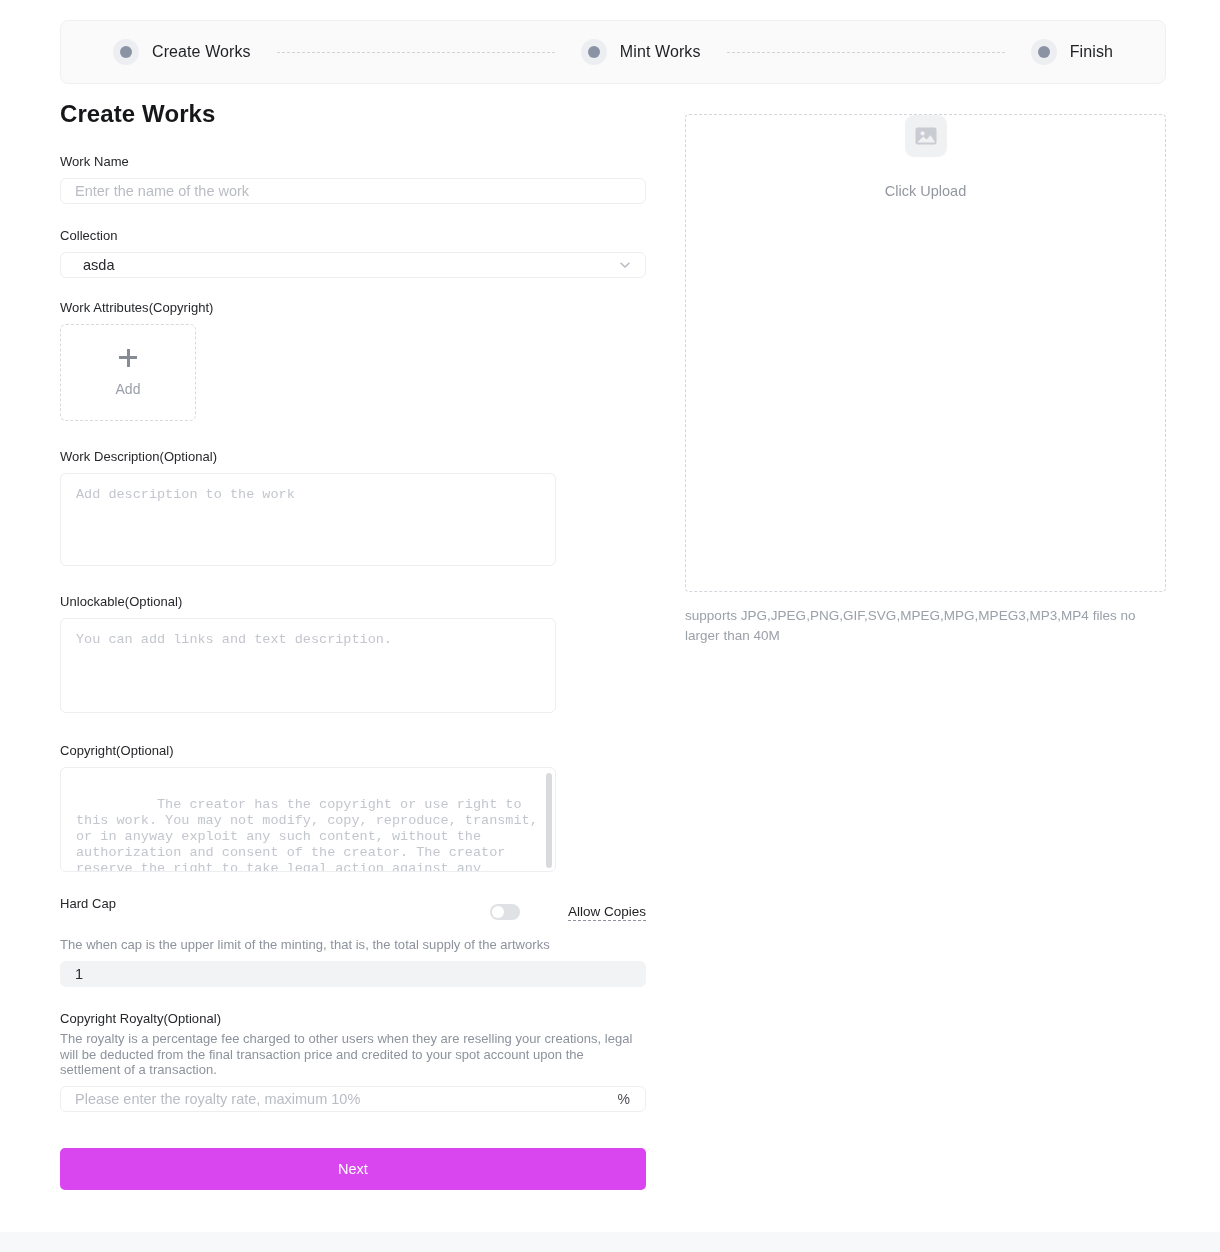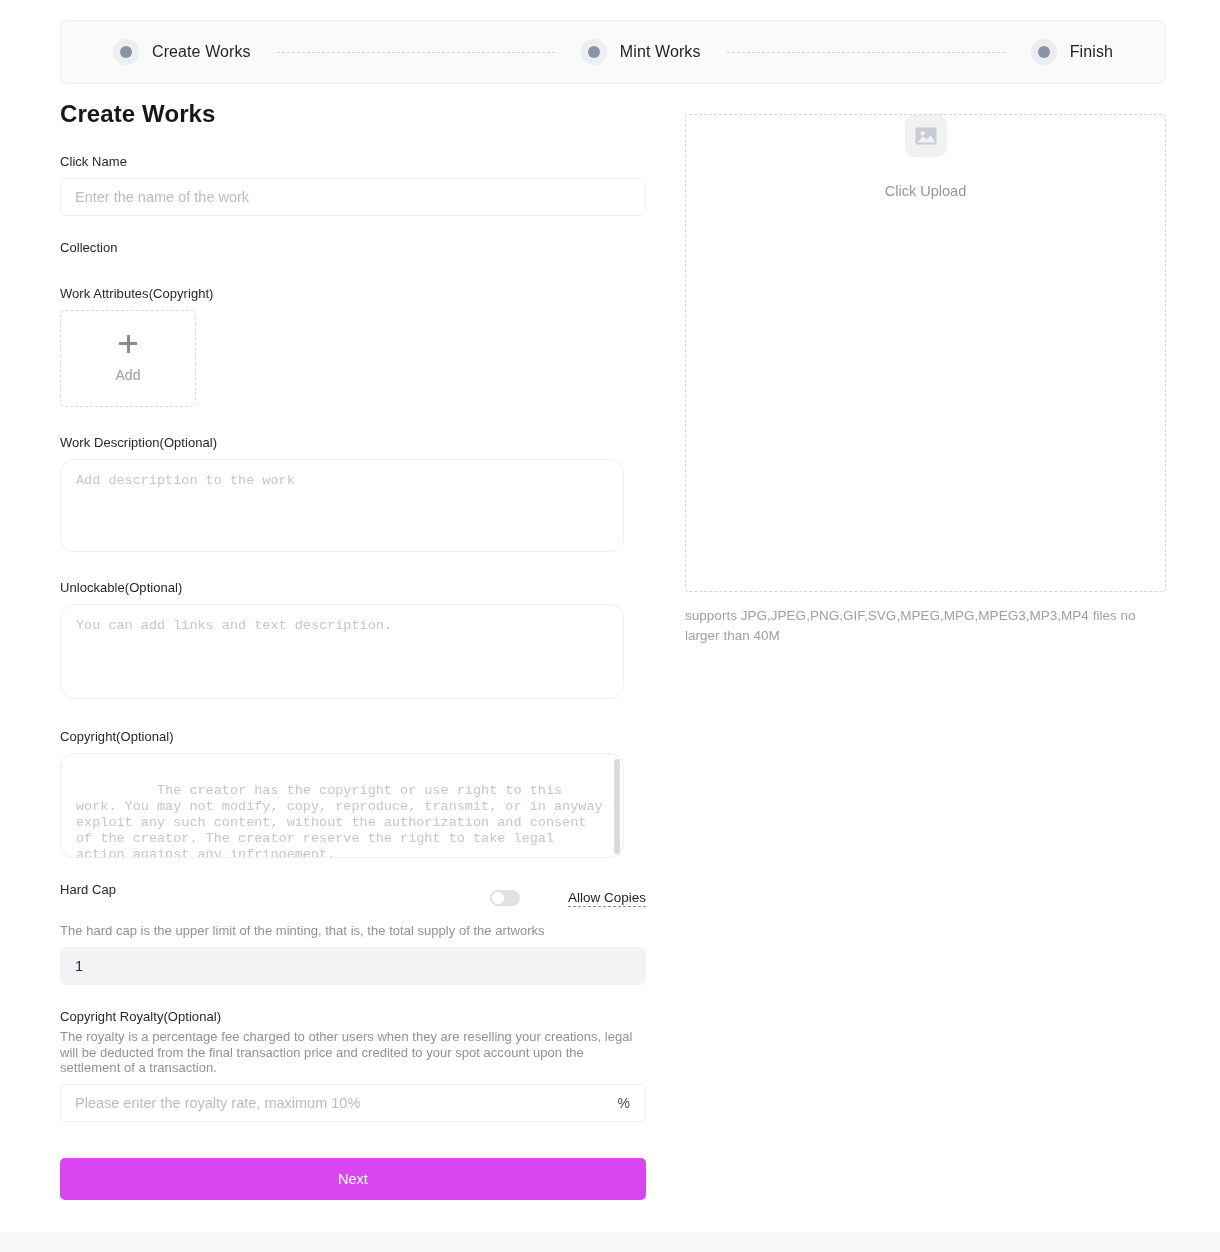--- a/index.html
+++ b/index.html
@@ -100,21 +100,21 @@
   .field-hint {
     font-size: 13px;
     color: #8d929c;
     line-height: 1.18;
     margin-top: -4px;
     margin-bottom: 9px;
     letter-spacing: .03px;
   }
   .text-input {
     width: 586px;
-    height: 38px;
+    height: 26px;
     border: 1px solid #eceef0;
     border-radius: 6px;
     background: #ffffff;
     padding: 2px 14px;
     font-size: 14.5px;
     color: #1f2024;
     font-family: "Liberation Sans", sans-serif;
     outline: none;
     display: flex;
     align-items: center;
@@ -173,23 +173,23 @@
     content: "";
     position: absolute;
     background: #868b96;
   }
   .add-plus::before { left: 0; top: 7.5px; width: 18px; height: 3px; }
   .add-plus::after { top: 0; left: 7.5px; height: 18px; width: 3px; }
   .add-label { font-size: 14px; color: #9aa0aa; }
 
   
   .textarea {
-    width: 564px;
+    width: 496px;
     border: 1px solid #eceef0;
-    border-radius: 14px;
+    border-radius: 6px;
     background: #ffffff;
     padding: 13px 15px;
     font-family: "Liberation Mono", monospace;
     font-size: 13.5px;
     line-height: 16px;
     color: #c3c6cd;
     overflow: hidden;
     position: relative;
     white-space: pre-wrap;
   }
@@ -304,28 +304,36 @@
     </div>
   </div>
 
   <div class="content">
 
     <div class="left-col">
 
       <h1 class="page-title">Create Works</h1>
 
       <div class="field">
-        <div class="field-label">Click Name</div>
+        <div class="field-label">Work Name</div>
         <div class="text-input placeholder">Enter the name of the work</div>
       </div>
 
       <div class="gap-24"></div>
 
       <div class="field">
         <div class="field-label">Collection</div>
+        <div class="select-wrap">
+          <div class="text-input filled">asda</div>
+          <span class="chevron">
+            <svg viewBox="0 0 14 14" fill="none">
+                <path d="M3 5.2L7 9L11 5.2" stroke="currentColor" stroke-width="1.4" stroke-linecap="round" stroke-linejoin="round"></path>
+              </svg>
+          </span>
+        </div>
       </div>
 
       <div class="gap-22"></div>
 
       <div class="field">
         <div class="field-label">Work Attributes(Copyright)</div>
         <div class="add-box">
           <span class="add-plus"></span>
           <span class="add-label">Add</span>
         </div>
@@ -358,21 +366,21 @@
       <div class="gap-24"></div>
 
       <div class="field">
         <div class="row-between">
           <span class="field-label" style="margin-bottom:17px;">Hard Cap</span>
           <span class="toggle-group">
             <span class="toggle"></span>
             <span class="dashed-underline">Allow Copies</span>
           </span>
         </div>
-        <div class="field-hint" style="margin-top:0;">The hard cap is the upper limit of the minting, that is, the total supply of the artworks</div>
+        <div class="field-hint" style="margin-top:0;">The when cap is the upper limit of the minting, that is, the total supply of the artworks</div>
         <div class="text-input disabled">1</div>
       </div>
 
       <div class="gap-24"></div>
 
       <div class="field">
         <div class="field-label">Copyright Royalty(Optional)</div>
         <div class="field-hint">The royalty is a percentage fee charged to other users when they are reselling your creations, legal will be deducted from the final transaction price and credited to your spot account upon the settlement of a transaction.</div>
         <div class="suffix-wrap">
           <div class="text-input placeholder">Please enter the royalty rate, maximum 10%</div>

